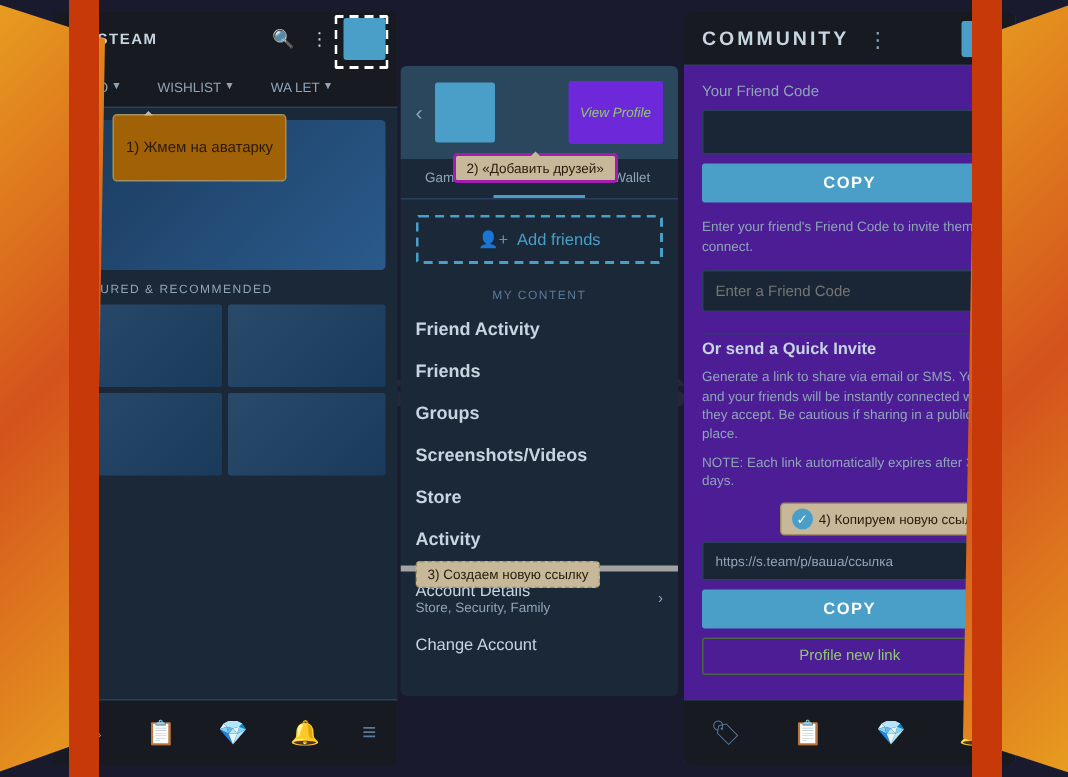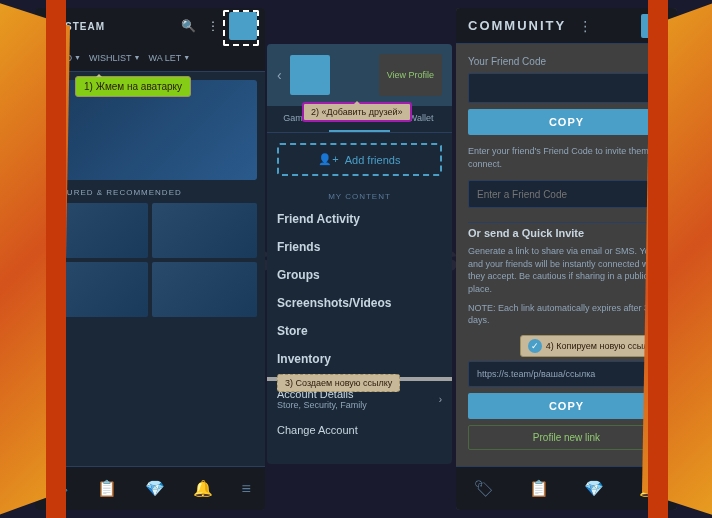--- a/index.html
+++ b/index.html
@@ -141,43 +141,43 @@
       0%, 100% { opacity: 1; }
       50% { opacity: 0.4; }
     }
 
     .steam-nav {
       background: #171a21;
       height: 28px;
       display: flex;
       align-items: center;
       padding: 0 8px;
-      gap: 8px;
+      gap: 24px;
       border-bottom: 1px solid #2a3f5f;
     }
     .steam-nav-item {
       color: #8fa4b8;
       font-size: 9px;
       text-transform: uppercase;
       display: flex;
       align-items: center;
       gap: 2px;
     }
     .nav-arrow {
       font-size: 7px;
     }
 
     .tooltip-box {
       position: absolute;
       top: 68px;
       left: 40px;
-      background: #84cc16;
+      background: #a16207;
       color: #2a1a0a;
       font-size: 10px;
-      padding: 4px 8px;
+      padding: 16px 8px;
       border-radius: 3px;
       white-space: nowrap;
       z-index: 20;
       border: 1px solid #a09060;
     }
     .tooltip-box::before {
       content: '';
       position: absolute;
       top: -6px;
       left: 20px;
@@ -269,28 +269,29 @@
 
     .profile-avatar {
       width: 40px;
       height: 40px;
       background: #4a9fc8;
       border-radius: 2px;
       flex-shrink: 0;
     }
 
     .view-profile-btn {
-      background: #404040;
+      background: #6d28d9;
       color: #90c870;
       font-size: 9px;
       padding: 16px 8px;
       border-radius: 2px;
       border: none;
       cursor: pointer;
       margin-left: auto;
+      font-style: italic;
     }
 
     .step2-tooltip {
       position: absolute;
       top: 58px;
       left: 35px;
       background: #c8b89a;
       color: #2a1a0a;
       font-size: 9px;
       padding: 3px 7px;
@@ -396,21 +397,21 @@
       border-radius: 3px;
       white-space: nowrap;
       z-index: 20;
       border: 1px solid #a09060;
       border-style: dashed;
     }
 
     
     .community-panel {
       flex: 1;
-      background: #404040;
+      background: #4c1d95;
       border-radius: 4px;
       overflow: hidden;
       margin-left: 4px;
       display: flex;
       flex-direction: column;
     }
 
     .community-header {
       background: #171a21;
       height: 36px;
@@ -721,21 +722,21 @@
       <span>Add friends</span>
     </button>
 
     <div class="my-content-label">MY CONTENT</div>
 
     <div class="profile-menu-item bold">Friend Activity</div>
     <div class="profile-menu-item bold">Friends</div>
     <div class="profile-menu-item bold">Groups</div>
     <div class="profile-menu-item bold">Screenshots/Videos</div>
     <div class="profile-menu-item bold">Store</div>
-    <div class="profile-menu-item bold">Inventory</div>
+    <div class="profile-menu-item bold">Activity</div>
 
     <div class="account-section">
       <div class="account-item">
         <div>
           <div class="account-item-text">Account Details</div>
           <div class="account-item-sub">Store, Security, Family</div>
         </div>
         <span class="account-arrow">›</span>
       </div>
     </div>

